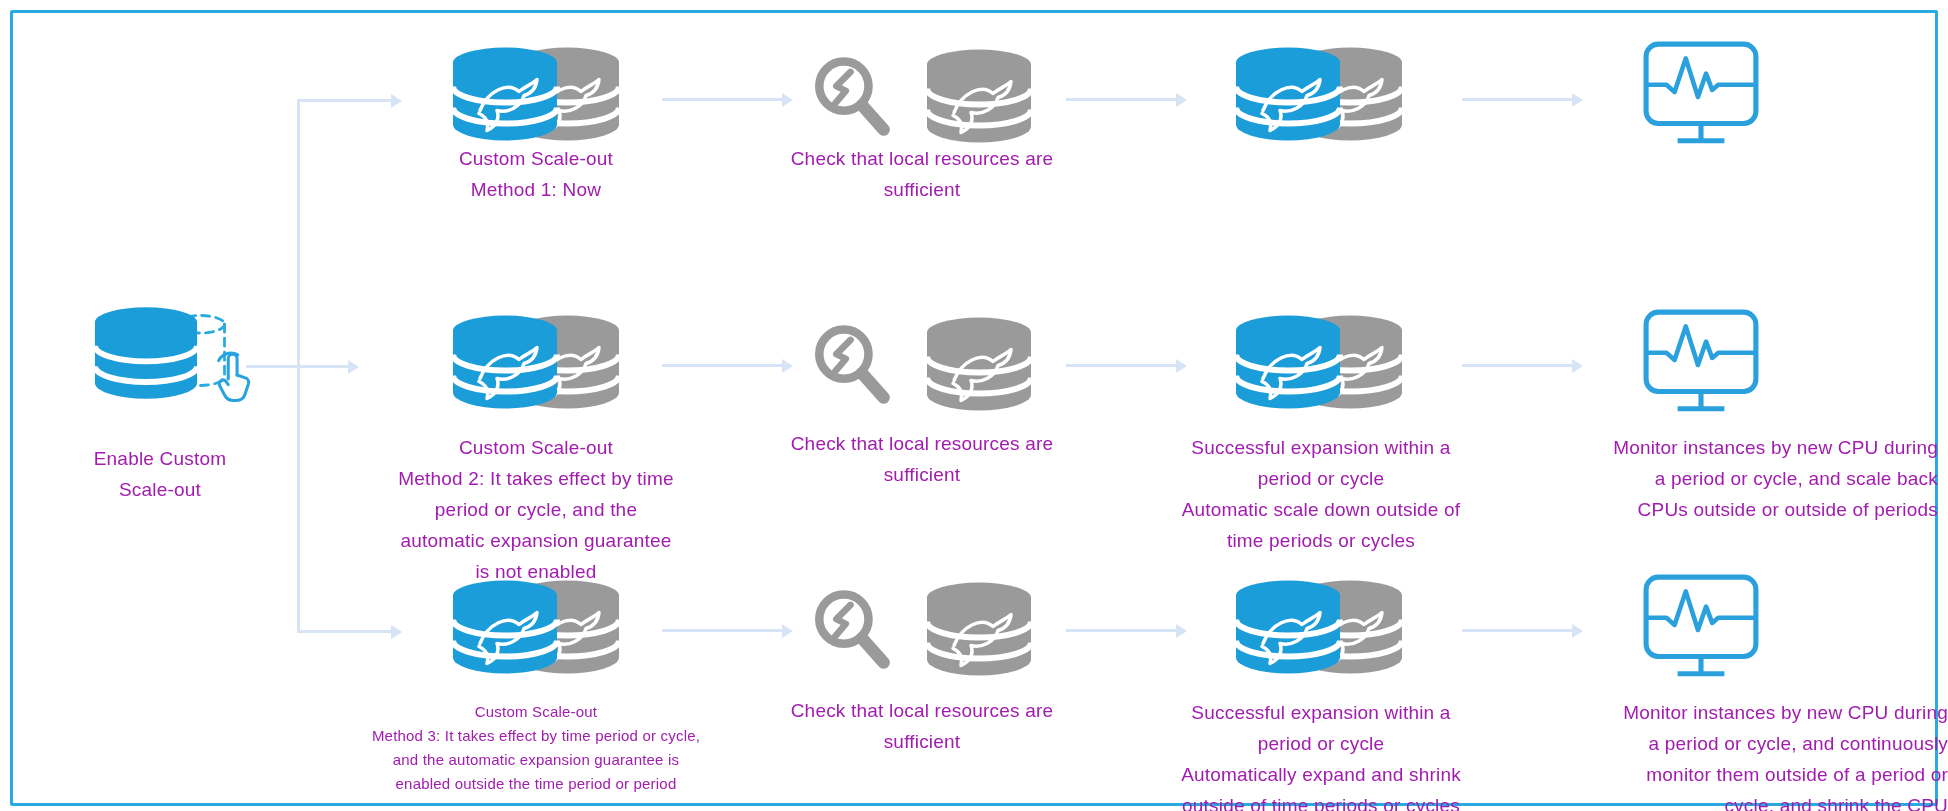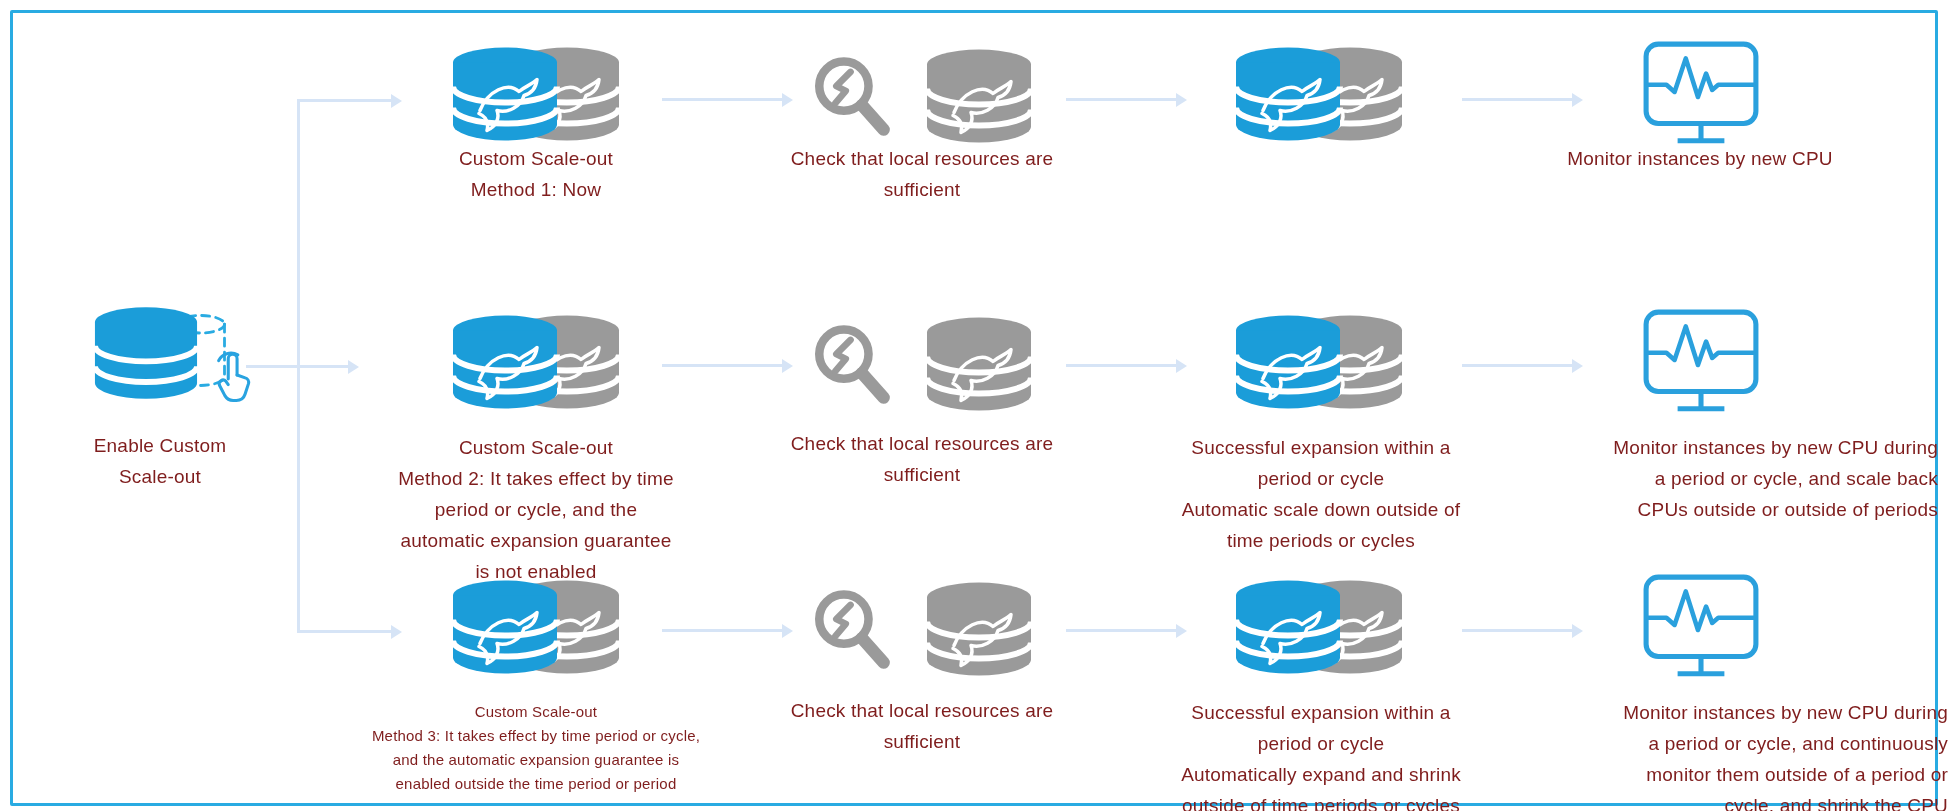--- a/index.html
+++ b/index.html
@@ -1,19 +1,19 @@
 <!DOCTYPE html>
 <html><head>
 <meta charset="utf-8">
 <style>
   html,body{margin:0;padding:0;background:#fff;}
   body{font-family:"Liberation Sans", sans-serif;}
   .canvas{position:relative;width:1948px;height:811px;background:#fff;overflow:hidden;}
   .frame{position:absolute;left:10px;top:10px;right:10px;bottom:5px;border:3px solid #29abe2;border-radius:2px;pointer-events:none;}
-  .label{position:absolute;color:#7f1d1d;font-size:19px;line-height:31px;text-align:center;white-space:pre-line;letter-spacing:.2px;}
+  .label{position:absolute;color:#a21caf;font-size:19px;line-height:31px;text-align:center;white-space:pre-line;letter-spacing:.2px;}
   .label.left{text-align:right;}
   .label.small{font-size:15px;line-height:24px;}
   .icon-group{position:absolute;}
   .abs{position:absolute;}
   
   .arrow{position:absolute;height:3px;background:#d6e4f6;}
   .arrow::after{content:"";position:absolute;right:-9px;top:-5.5px;width:0;height:0;
     border-left:11px solid #d6e4f6;border-top:7px solid transparent;border-bottom:7px solid transparent;}
   .vline{position:absolute;width:3px;background:#d6e4f6;}
   svg{display:block;}
@@ -72,21 +72,21 @@
     <svg class="abs" style="left:80px;top:6px;color:#29abe2;" width="56" height="84">
         <use href="#dashed-cyl"></use>
       </svg>
     <svg class="abs" style="left:0;top:0;color:#1b9dd9;" width="108" height="94">
         <use href="#db-plain"></use>
       </svg>
     <svg class="abs" style="left:118px;top:40px;color:#29a3e0;" width="48" height="58">
         <use href="#tap-hand"></use>
       </svg>
   </div>
-  <div class="label" style="left:40px;top:430px;width:240px;">Enable Custom
+  <div class="label" style="left:40px;top:443px;width:240px;">Enable Custom
 Scale-out</div>
 
   <div class="vline" style="left:297px;top:99px;height:534px;"></div>
   <div class="arrow" style="left:297px;top:99px;width:96px;"></div>
   <div class="arrow" style="left:246px;top:365px;width:104px;"></div>
   <div class="arrow" style="left:297px;top:630px;width:96px;"></div>
 
   <div class="icon-group" style="left:450px;top:46px;width:172px;height:98px;">
     <svg class="abs" style="left:62px;top:0;color:#9a9a9a;" width="110" height="96">
         <use href="#db-dolphin"></use>
@@ -117,21 +117,20 @@
       </svg>
     <svg class="abs" style="left:0;top:0;color:#1b9dd9;" width="110" height="96">
         <use href="#db-dolphin"></use>
       </svg>
   </div>
   <div class="arrow" style="left:1462px;top:98px;width:112px;"></div>
 
   <svg class="abs" style="left:1640px;top:40px;color:#2aa0dd;" width="122" height="114">
       <use href="#monitor-pulse"></use>
     </svg>
-  <div class="label" style="left:1500px;top:143px;width:400px;">Monitor instances by new CPU</div>
 
   <div class="icon-group" style="left:450px;top:314px;width:172px;height:98px;">
     <svg class="abs" style="left:62px;top:0;color:#9a9a9a;" width="110" height="96">
         <use href="#db-dolphin"></use>
       </svg>
     <svg class="abs" style="left:0;top:0;color:#1b9dd9;" width="110" height="96">
         <use href="#db-dolphin"></use>
       </svg>
   </div>
   <div class="label" style="left:351px;top:432px;width:370px;">Custom Scale-out

